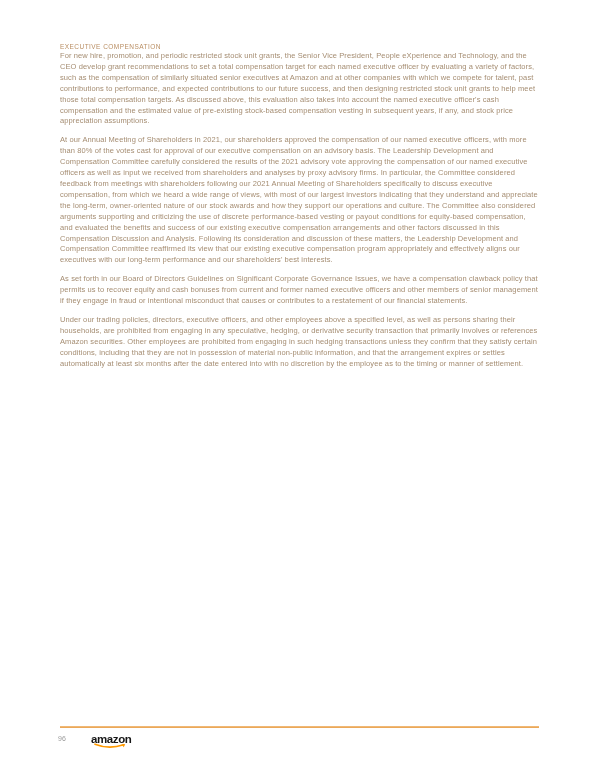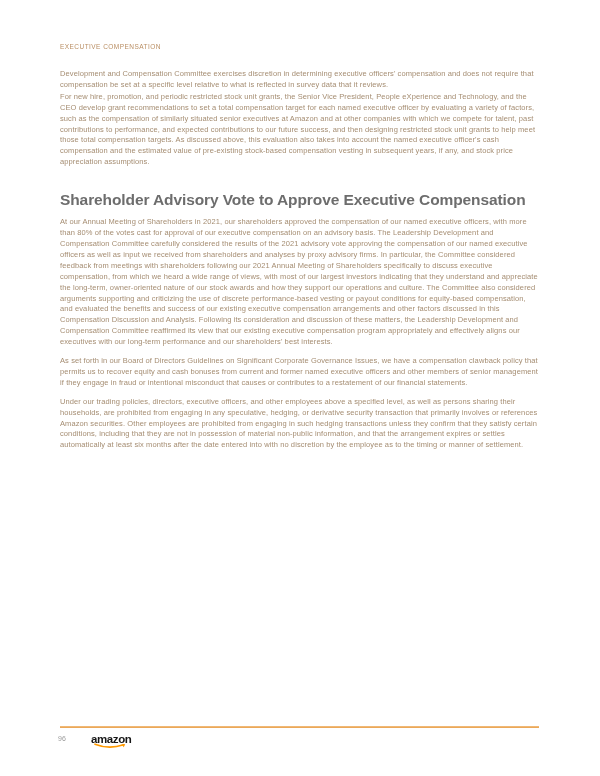--- a/index.html
+++ b/index.html
@@ -64,25 +64,23 @@
   }
   .amazon-logo { display: inline-block; }
 </style>
 </head>
 <body>
 
 <div class="page">
 
   <div class="eyebrow">EXECUTIVE COMPENSATION</div>
 
-  <p class="body-text intro-p1">Development and Compensation Committee exercises discretion in determining executive officers' compensation and does not require that compensation be set at a specific level relative to what is reflected in survey data that it reviews.</p>
 
   <p class="body-text intro-p2">For new hire, promotion, and periodic restricted stock unit grants, the Senior Vice President, People eXperience and Technology, and the CEO develop grant recommendations to set a total compensation target for each named executive officer by evaluating a variety of factors, such as the compensation of similarly situated senior executives at Amazon and at other companies with which we compete for talent, past contributions to performance, and expected contributions to our future success, and then designing restricted stock unit grants to help meet those total compensation targets. As discussed above, this evaluation also takes into account the named executive officer's cash compensation and the estimated value of pre-existing stock-based compensation vesting in subsequent years, if any, and stock price appreciation assumptions.</p>
 
-  <h1 class="section-heading">Shareholder Advisory Vote to Approve Executive Compensation</h1>
 
   <p class="body-text section-body">At our Annual Meeting of Shareholders in 2021, our shareholders approved the compensation of our named executive officers, with more than 80% of the votes cast for approval of our executive compensation on an advisory basis. The Leadership Development and Compensation Committee carefully considered the results of the 2021 advisory vote approving the compensation of our named executive officers as well as input we received from shareholders and analyses by proxy advisory firms. In particular, the Committee considered feedback from meetings with shareholders following our 2021 Annual Meeting of Shareholders specifically to discuss executive compensation, from which we heard a wide range of views, with most of our largest investors indicating that they understand and appreciate the long-term, owner-oriented nature of our stock awards and how they support our operations and culture. The Committee also considered arguments supporting and criticizing the use of discrete performance-based vesting or payout conditions for equity-based compensation, and evaluated the benefits and success of our existing executive compensation arrangements and other factors discussed in this Compensation Discussion and Analysis. Following its consideration and discussion of these matters, the Leadership Development and Compensation Committee reaffirmed its view that our existing executive compensation program appropriately and effectively aligns our executives with our long-term performance and our shareholders' best interests.</p>
 
 
   <p class="body-text section-body">As set forth in our Board of Directors Guidelines on Significant Corporate Governance Issues, we have a compensation clawback policy that permits us to recover equity and cash bonuses from current and former named executive officers and other members of senior management if they engage in fraud or intentional misconduct that causes or contributes to a restatement of our financial statements.</p>
 
 
   <p class="body-text section-body">Under our trading policies, directors, executive officers, and other employees above a specified level, as well as persons sharing their households, are prohibited from engaging in any speculative, hedging, or derivative security transaction that primarily involves or references Amazon securities. Other employees are prohibited from engaging in such hedging transactions unless they confirm that they satisfy certain conditions, including that they are not in possession of material non-public information, and that the arrangement expires or settles automatically at least six months after the date entered into with no discretion by the employee as to the timing or manner of settlement.</p>
 
 </div>

